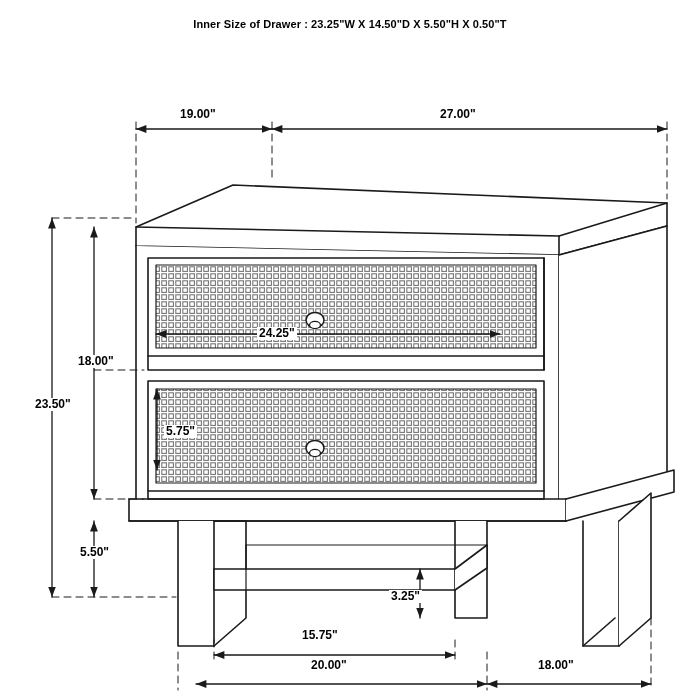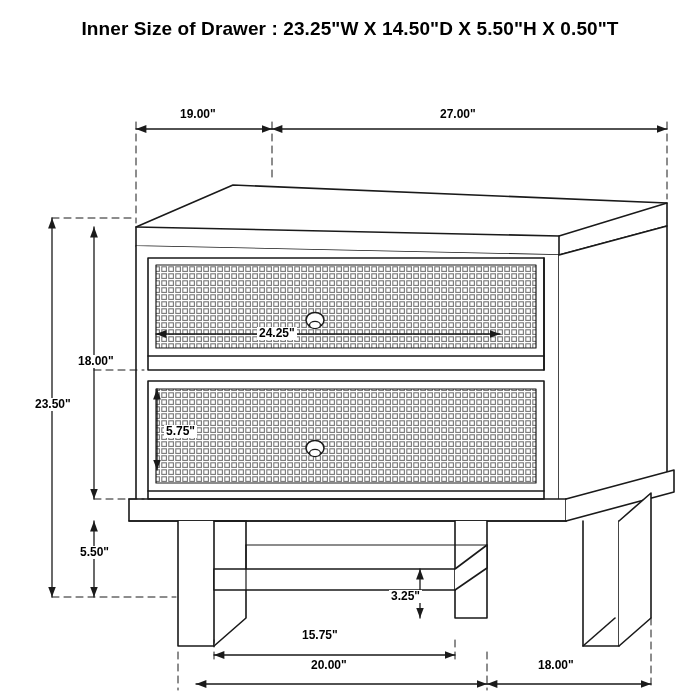--- a/index.html
+++ b/index.html
@@ -19,21 +19,21 @@
     position: relative;
     width: 700px;
     height: 700px;
   }
   #title {
     position: absolute;
     top: 18px;
     left: 0;
     width: 700px;
     text-align: center;
-    font-size: 19px;
+    font-size: 11px;
     font-weight: bold;
     letter-spacing: 0.1px;
     white-space: nowrap;
   }
   svg#drawing {
     position: absolute;
     top: 0;
     left: 0;
     width: 700px;
     height: 700px;

